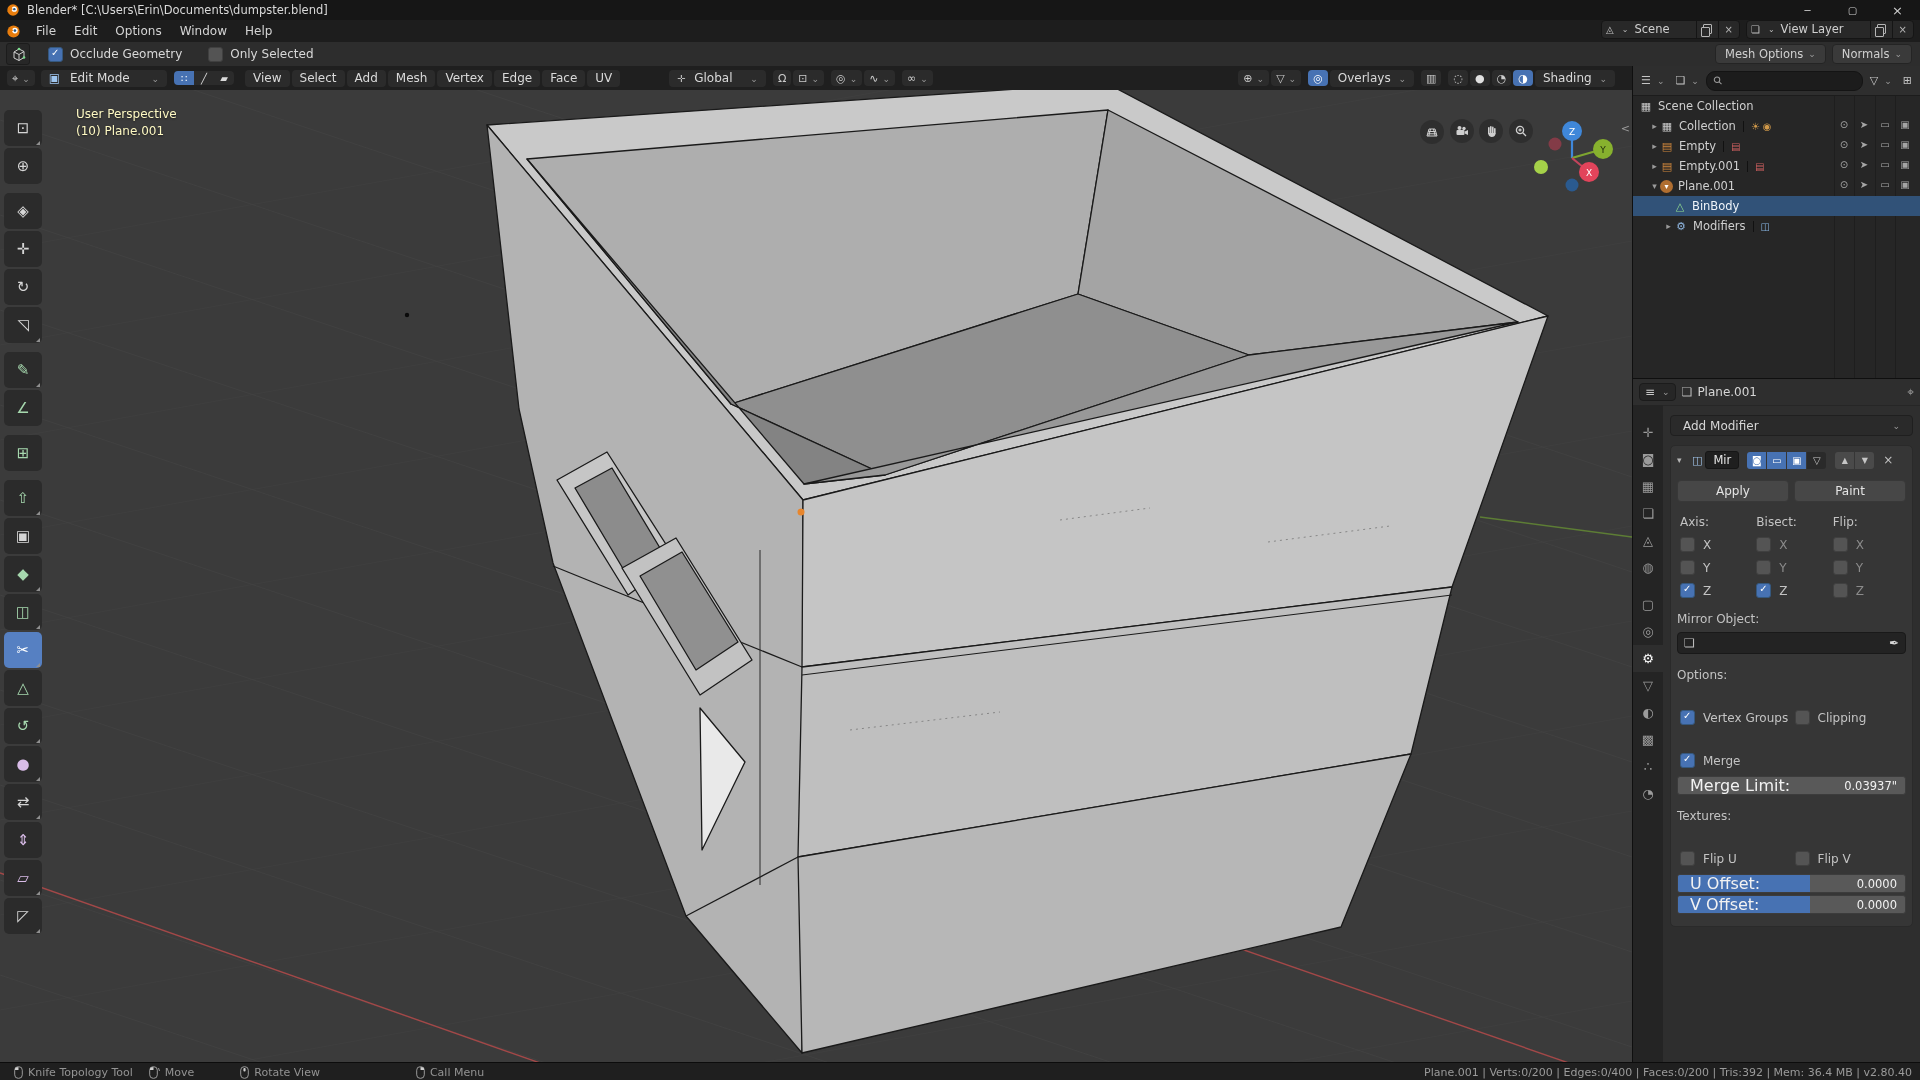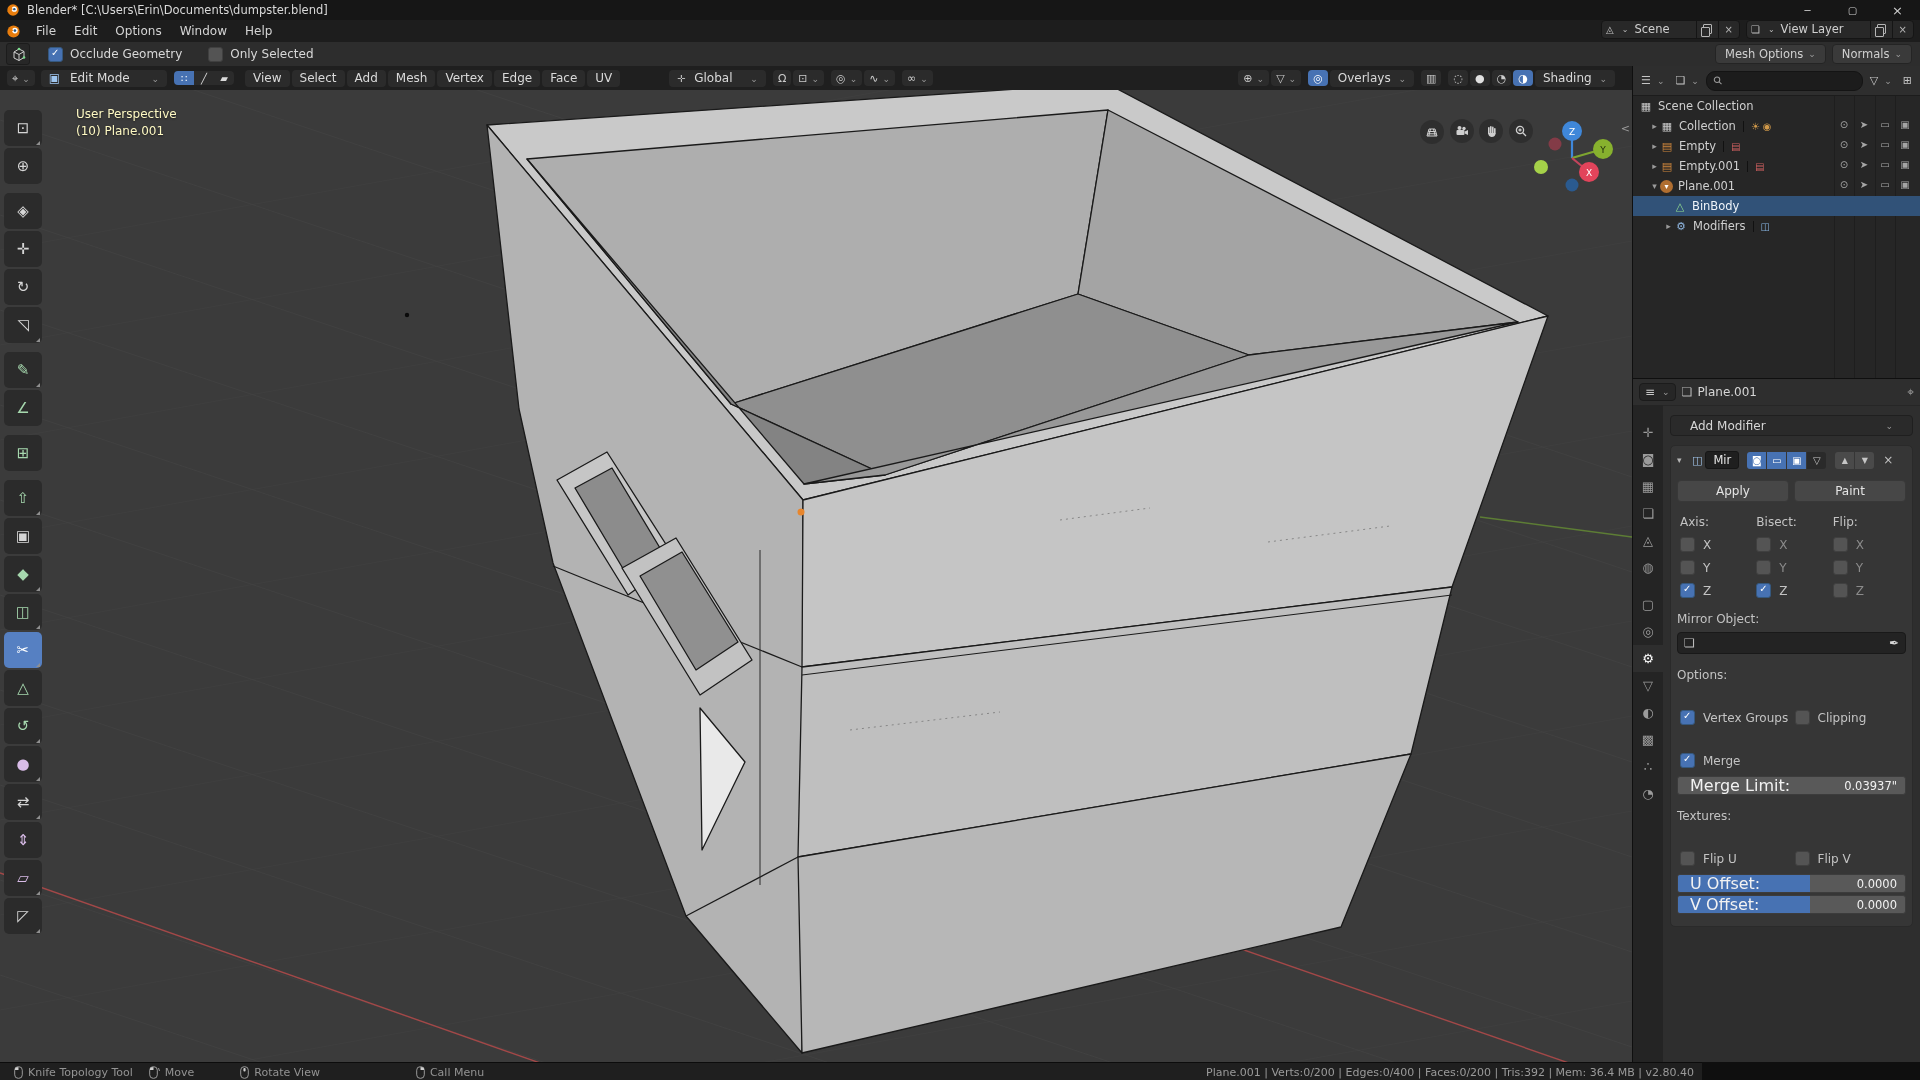--- a/index.html
+++ b/index.html
@@ -101,21 +101,21 @@
           display:flex;align-items:center;gap:3px}
   .crumb{display:flex;align-items:center;gap:5px;color:#d6d6d6}
   .pin{margin-left:auto;color:#9f9f9f}
   #ptabs{position:absolute;left:0;top:26px;width:30px;bottom:0;background:#242424;display:flex;
          flex-direction:column;align-items:stretch;padding-top:14px}
   .ptab{height:27px;display:flex;align-items:center;justify-content:center;color:#9b9b9b;font-size:13px;flex:none}
   .ptab.gap{margin-top:10px}
   .ptab.active{background:#2e2e2e;color:#fff}
   #pcontent{position:absolute;left:30px;top:26px;right:0;bottom:0;padding:10px 7px 0 7px;color:#c3c3c3}
   .dropdown{height:19px;background:#2a2a2a;border:1px solid #1f1f1f;border-radius:4px;display:flex;
-            align-items:center;padding:0 19px;color:#d5d5d5}
+            align-items:center;padding:0 12px;color:#d5d5d5}
   .dropdown .car{margin-left:auto;font-size:9px;color:#9b9b9b}
   .modpanel{margin-top:9px;background:#363636;border:1px solid #2a2a2a;border-radius:5px;padding:5px 6px 12px}
   .modhead{display:flex;align-items:center;gap:3px}
   .modhead .exp{color:#b5b5b5;font-size:9px;width:12px}
   .modhead .mico{color:#c9c9c9;font-size:11px}
   .namefield{background:#1f1f1f;border:1px solid #161616;border-radius:3px;color:#e6e6e6;
              padding:1px 7px;font-size:11.5px}
   .modtgl{width:19px;height:17px;border-radius:0;background:#2a2a2a;display:flex;align-items:center;
           justify-content:center;font-size:10px;color:#c6c6c6}
   .tglgrp{display:flex;margin-left:5px;border-radius:3px;overflow:hidden;gap:1px}
@@ -136,21 +136,21 @@
   .objfield .eyed{margin-left:auto;color:#d8d8d8}
   .twocol{display:flex;margin-top:28px}
   .twocol .cbcell{width:118px}
   .slider{margin-top:4px;height:17px;background:#595959;border-radius:3px;position:relative;
           display:flex;align-items:center;overflow:hidden;border:1px solid #3c3c3c}
   .slider .fill{position:absolute;left:0;top:0;bottom:0;background:#4772b3}
   .slider .lab{position:relative;z-index:1;padding-left:12px;color:#f2f2f2;font-size:16px}
   .slider .val{position:relative;z-index:1;margin-left:auto;padding-right:8px;color:#f2f2f2;font-size:11.5px}
   .slider.plain{background:#595959}
   
-  #statusbar{position:absolute;left:0;top:1062px;width:1702px;height:18px;background:#1f1f1f;
+  #statusbar{position:absolute;left:0;top:1062px;width:1920px;height:18px;background:#1f1f1f;
              border-top:1px solid #0c0c0c;display:flex;align-items:center;color:#939393;font-size:11px}
   .hint{display:flex;align-items:center;gap:5px;margin-left:14px}
   .hint.h2{margin-left:16px}.hint.h3{margin-left:46px}.hint.h4{margin-left:96px}
   #statusbar .stats{margin-left:auto;margin-right:8px;color:#9a9a9a}
   .mouseico{display:inline-block}
   svg text{font-family:"DejaVu Sans",sans-serif}
 </style>
 </head>
 <body>
 

